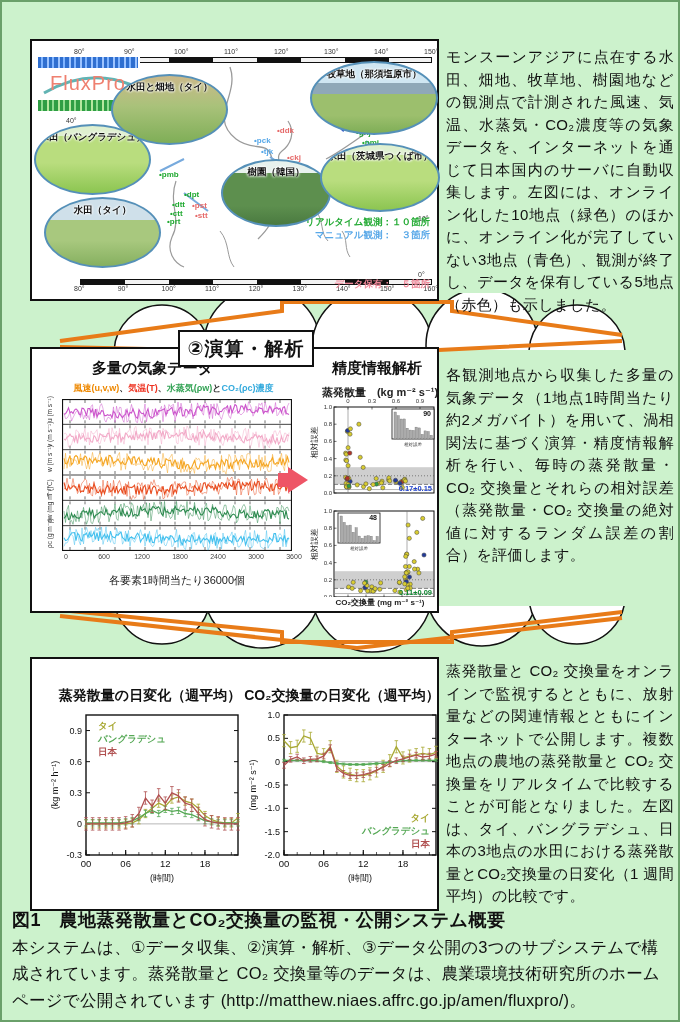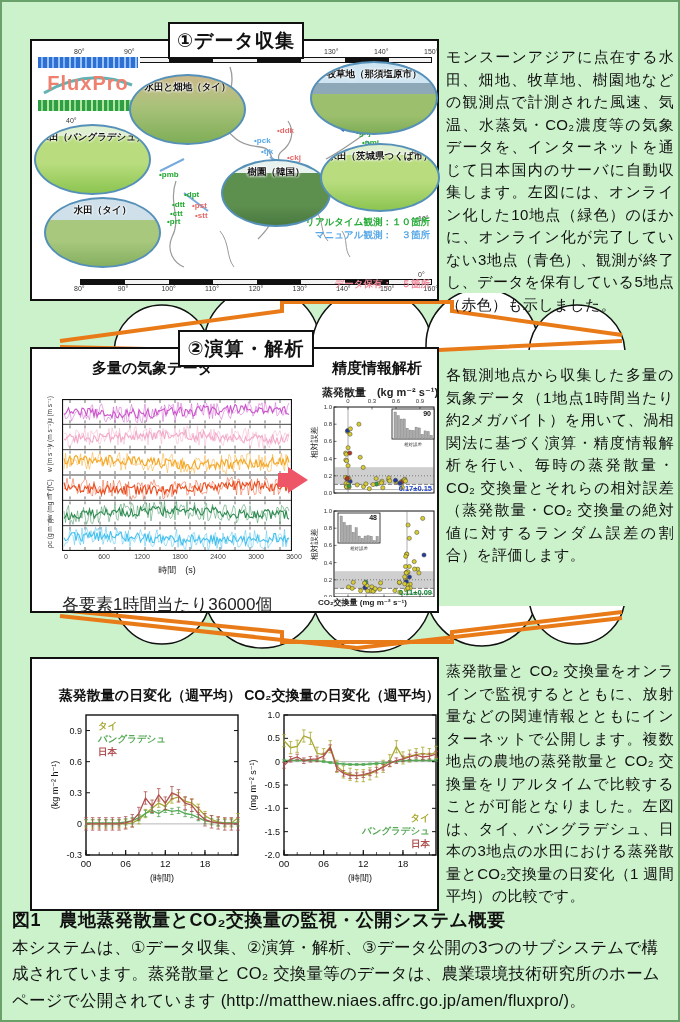--- a/index.html
+++ b/index.html
@@ -24,21 +24,21 @@
              text-shadow:0 0 2px #fff,0 0 3px #fff,0 0 3px #fff;}
   .ph-field{background:linear-gradient(180deg,#cbb98a 0%,#a9c27a 45%,#7fae57 100%);}
   .ph-grass{background:linear-gradient(180deg,#cfe6f2 0 28%,#8fa8b8 28% 45%,#9cbf6d 45% 75%,#7fae57 100%);}
   .ph-paddy{background:linear-gradient(180deg,#dff0d0 0 15%,#b9dd7e 15% 55%,#8cc551 100%);}
   .ph-paddyb{background:linear-gradient(180deg,#cfe0ea 0 32%,#a8c87e 32% 62%,#86b060 100%);}
   .ph-orchard{background:linear-gradient(180deg,#e8f2ee 0 18%,#5d8f4e 18% 70%,#4a7a40 100%);}
   .maplegend{position:absolute;left:150px;top:158px;width:200px;text-align:right;z-index:2;}
   .maplegend div{font-size:9.5px;font-weight:bold;line-height:13px;}
   #logo{position:absolute;left:4px;top:14px;width:104px;height:58px;background:#fff;z-index:1;}
   #logo .band{position:absolute;left:2px;right:2px;height:11px;}
-  #logo .txt{position:absolute;left:0;right:0;top:17px;text-align:center;font-size:20px;font-weight:bold;color:#ef8070;letter-spacing:1px;}
+  #logo .txt{position:absolute;left:0;right:0;top:17px;text-align:center;font-size:20px;font-weight:normal;color:#ef8070;letter-spacing:1px;}
   
   .p2title{position:absolute;font-size:15px;font-weight:bold;}
   #met-sub{position:absolute;left:14px;top:33px;width:255px;text-align:center;font-size:9px;font-weight:bold;}
   .striplabel{position:absolute;left:8px;width:20px;font-size:6.5px;color:#333;transform:rotate(-90deg);transform-origin:center;white-space:nowrap;text-align:center;}
   .tickrow{position:absolute;font-size:7px;color:#444;}
   .axlabel{position:absolute;font-size:9px;color:#222;}
   .rot{transform:rotate(-90deg);transform-origin:center;white-space:nowrap;}
   #arrow-red{position:absolute;left:256px;top:118px;width:0;height:0;
      border-top:13px solid transparent;border-bottom:13px solid transparent;border-left:20px solid #ee5566;}
   #arrow-red-tail{position:absolute;left:246px;top:124px;width:11px;height:14px;background:#ee5566;}
@@ -155,47 +155,45 @@
           <span class="site" style="left:115px;top:155px;color:#e66a6a;">•stt</span>
         </div>
       <div class="maplegend" id="maplegend">
           <div style="color:#22aa33;">リアルタイム観測：１０箇所</div>
           <div style="color:#58a8e8;">マニュアル観測：　３箇所</div>
           <div style="color:#ee8899;margin-top:36px;">データ保有：　５箇所</div>
         </div>
     </div>
 
     <div id="photos">
-        <div class="oval ph-field" style="left:97px;top:33px;width:113px;height:67px;">
+        <div class="oval ph-field" style="left:79px;top:33px;width:113px;height:67px;">
           <div class="lbl">水田と畑地（タイ）</div>
         </div>
         <div class="oval ph-grass" style="left:278px;top:20px;width:124px;height:70px;">
           <div class="lbl">牧草地（那須塩原市）</div>
         </div>
         <div class="oval ph-paddy" style="left:2px;top:83px;width:113px;height:67px;">
           <div class="lbl">水田（バングラデシュ）</div>
         </div>
         <div class="oval ph-orchard" style="left:189px;top:118px;width:106px;height:64px;">
           <div class="lbl">樹園（韓国）</div>
         </div>
         <div class="oval ph-paddy" style="left:288px;top:102px;width:116px;height:65px;">
           <div class="lbl">水田（茨城県つくば市）</div>
         </div>
         <div class="oval ph-paddyb" style="left:12px;top:156px;width:113px;height:67px;">
           <div class="lbl">水田（タイ）</div>
         </div>
       </div>
   </div>
-  <div class="titlebox" style="left:166px;top:20px;width:132px;height:33px;">
-    <span>①データ収集</span>
-  </div>
   <div class="sidetext" style="top:44px;">モンスーンアジアに点在する水田、畑地、牧草地、樹園地などの観測点で計測された風速、気温、水蒸気・CO₂濃度等の気象データを、インターネットを通じて日本国内のサーバに自動収集します。左図には、オンライン化した10地点（緑色）のほかに、オンライン化が完了していない3地点（青色）、観測が終了し、データを保有している5地点（赤色）も示しました。</div>
 
   <div class="panel" id="panel2" style="left:28px;top:345px;width:405px;height:262px;">
     <div class="p2title" style="left:60px;top:10px;text-align:center;">多量の気象データ</div>
+    <div id="met-sub"><span style="color:#ee8800;">風速(u,v,w)</span><span style="color:#333333;">、</span><span style="color:#ee3322;">気温(T)</span><span style="color:#333333;">、</span><span style="color:#33a355;">水蒸気(ρw)</span><span style="color:#333333;">と</span><span style="color:#33aadd;">CO₂(ρc)濃度</span></div>
     <div id="striplabels">
         <div class="striplabel" style="top: 58.6667px;">u (m s⁻¹)</div>
         <div class="striplabel" style="top: 84px;">v (m s⁻¹)</div>
         <div class="striplabel" style="top: 109.333px;">w (m s⁻¹)</div>
         <div class="striplabel" style="top: 134.667px;">T (℃)</div>
         <div class="striplabel" style="top: 160px;">ρw (mg m⁻³)</div>
         <div class="striplabel" style="top: 185.333px;">ρc (g m⁻³)</div>
       </div>
     <svg id="strips" style="position:absolute;left:30px;top:50px;" width="230" height="152" viewBox="0 0 230 152">
         <rect x="0.5" y="0.5" width="229" height="151" fill="#fff" stroke="#111" stroke-width="1.2"></rect>
@@ -399,22 +397,21 @@
       </svg>
     <div class="tickrow" id="stripticks" style="left:30px;top:204px;width:230px;">
         <span style="position:absolute;left:-8px;width:24px;text-align:center;">0</span>
         <span style="position:absolute;left:30px;width:24px;text-align:center;">600</span>
         <span style="position:absolute;left:68px;width:24px;text-align:center;">1200</span>
         <span style="position:absolute;left:106px;width:24px;text-align:center;">1800</span>
         <span style="position:absolute;left:144px;width:24px;text-align:center;">2400</span>
         <span style="position:absolute;left:182px;width:24px;text-align:center;">3000</span>
         <span style="position:absolute;left:220px;width:24px;text-align:center;">3600</span>
       </div>
-    <div class="axlabel" style="left:30px;top:215px;width:230px;text-align:center;">時間　(s)</div>
-    <div class="axlabel" style="left:30px;top:244px;width:230px;font-size:17px;">各要素1時間当たり36000個</div>
+    <div class="axlabel" style="left:30px;top:224px;width:230px;text-align:center;font-size:11px;">各要素1時間当たり36000個</div>
 
     <div id="arrow-red-tail"></div>
     <div id="arrow-red"></div>
 
     <div class="p2title" style="left:300px;top:10px;">精度情報解析</div>
     <div class="axlabel" style="left:286px;top:36px;width:124px;text-align:center;font-weight:bold;font-size:11px;">蒸発散量　(kg m⁻² s⁻¹)</div>
     <div class="axlabel rot" style="left:266px;top:88px;font-size:8px;">相対誤差</div>
     <svg id="scatterTop" style="position:absolute;left:286px;top:46px;" width="122" height="102" viewBox="0 0 122 102">
         <rect x="16" y="12" width="100" height="86" fill="#fff" stroke="#111" stroke-width="1"></rect>
         <rect x="16" y="72.2" width="100" height="17.200000000000003" fill="rgba(130,130,130,0.38)"></rect>
@@ -605,21 +602,21 @@
         <rect x="43" y="39.34545984289031" width="2.4" height="4.654540157109692" fill="#aaa" stroke="#666" stroke-width="0.3"></rect>
         <rect x="46" y="37.030782652599534" width="2.4" height="6.969217347400464" fill="#aaa" stroke="#666" stroke-width="0.3"></rect>
         <rect x="49" y="36.64566180047834" width="2.4" height="7.3543381995216635" fill="#aaa" stroke="#666" stroke-width="0.3"></rect>
         <rect x="52" y="37.17377533937987" width="2.4" height="6.826224660620126" fill="#aaa" stroke="#666" stroke-width="0.3"></rect>
         <rect x="55" y="41.50881410006083" width="2.4" height="2.4911858999391696" fill="#aaa" stroke="#666" stroke-width="0.3"></rect>
         <rect x="58" y="37.38759050119392" width="2.4" height="6.612409498806082" fill="#aaa" stroke="#666" stroke-width="0.3"></rect>
         <text x="59" y="21" text-anchor="end" font-size="7" fill="#111" font-weight="bold">48</text>
         <text x="41" y="51" text-anchor="middle" font-size="4.5" fill="#333">相対誤差</text>
         <text x="114" y="95.5" text-anchor="end" font-size="7.5" font-weight="bold" fill="#118833">0.11±0.09</text>
       </svg>
-    <div class="axlabel" style="left:286px;top:248px;width:124px;font-weight:bold;font-size:8px;">CO₂交換量 (mg m⁻² s⁻¹)</div>
+    <div class="axlabel" style="left:286px;top:248px;width:124px;text-align:center;font-weight:bold;font-size:8px;">CO₂交換量 (mg m⁻² s⁻¹)</div>
   </div>
   <div class="titlebox" style="left:176px;top:328px;width:132px;height:33px;">
     <span>②演算・解析</span>
   </div>
   <div class="sidetext" style="top:362px;">各観測地点から収集した多量の気象データ（1地点1時間当たり約2メガバイト）を用いて、渦相関法に基づく演算・精度情報解析を行い、毎時の蒸発散量・CO₂ 交換量とそれらの相対誤差（蒸発散量・CO₂ 交換量の絶対値に対するランダム誤差の割合）を評価します。</div>
 
   <div class="panel" id="panel3" style="left:28px;top:655px;width:405px;height:250px;">
     <div class="c3title" style="left:200px;top:28px;">CO₂交換量の日変化（週平均）</div>
     <div class="c3title" style="left:8px;top:28px;">蒸発散量の日変化（週平均）</div>
     <svg id="chart1" style="position:absolute;left:14px;top:48px;" width="200" height="196" viewBox="0 0 200 196">

